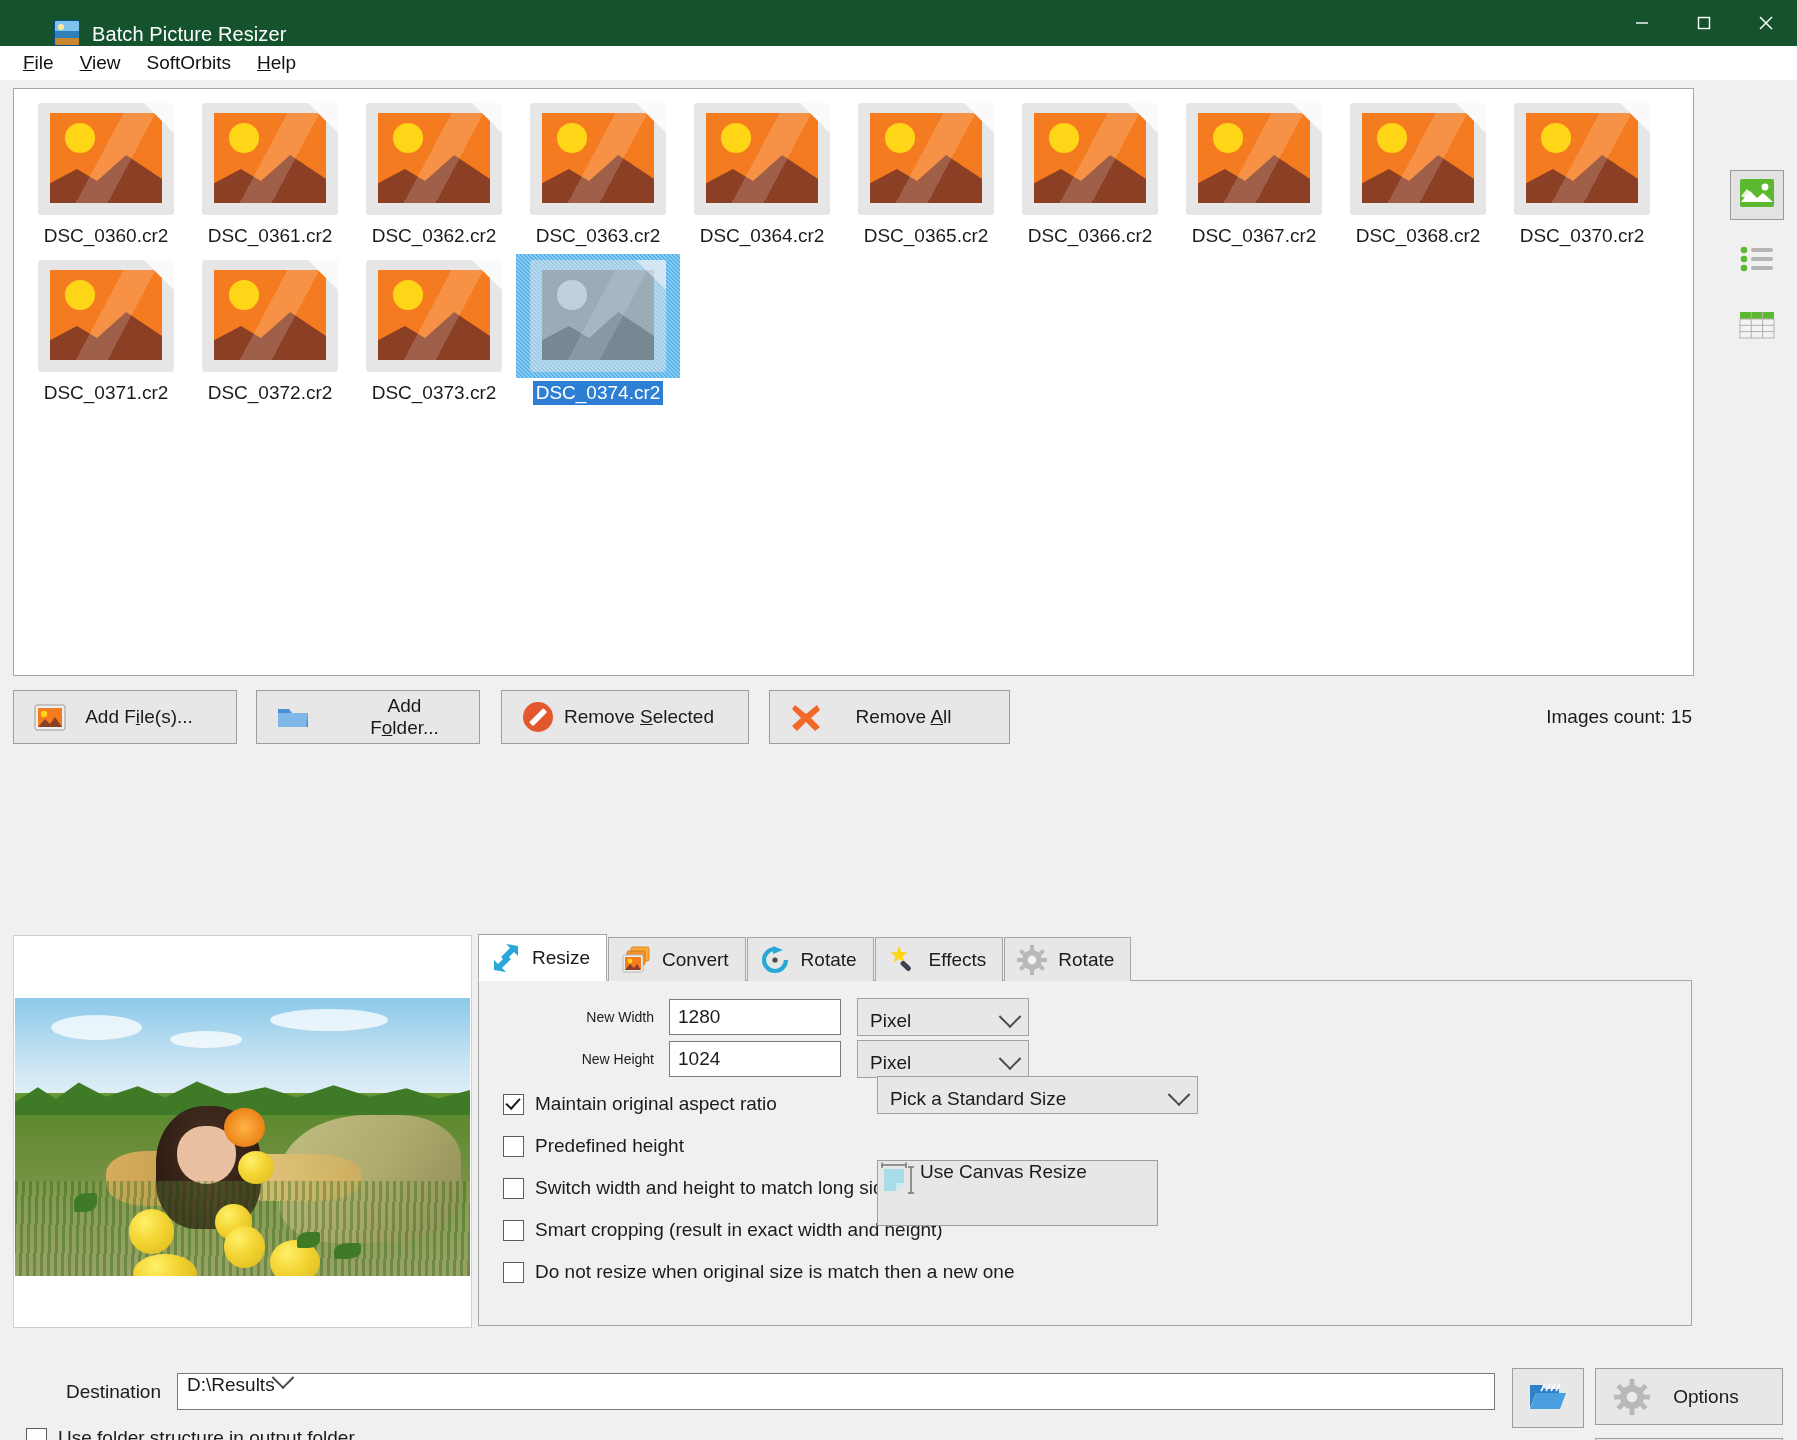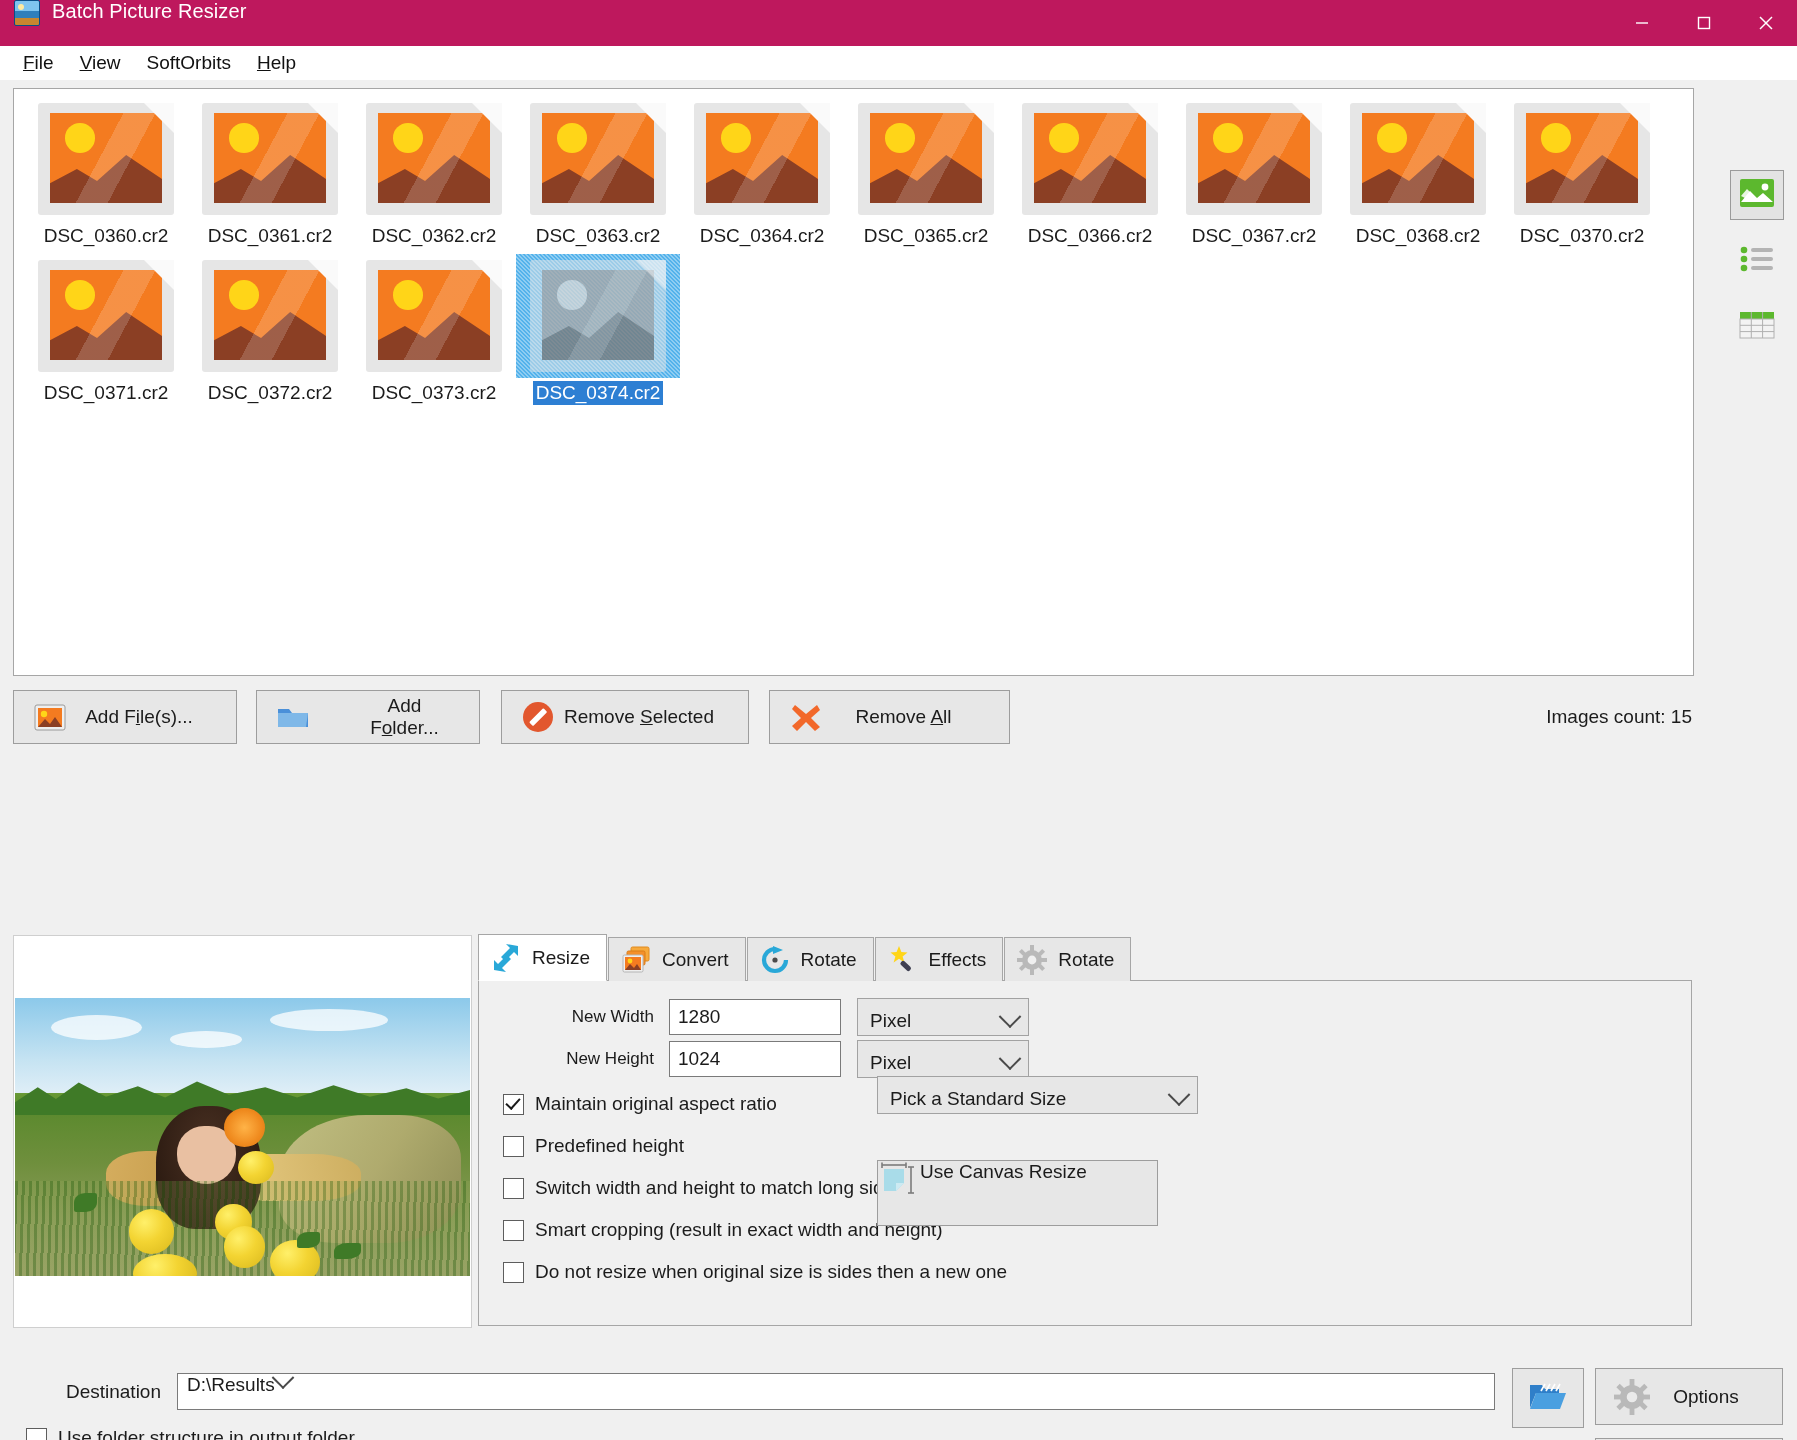--- a/index.html
+++ b/index.html
@@ -13,24 +13,25 @@
     font-family: "Liberation Sans", sans-serif;
     font-size: 19px;
     color: #1b1b1b;
     overflow: hidden;
     position: relative;
   }
 
   
   .titlebar {
     height: 46px;
-    background: #be185d;
-    display: flex;
-    align-items: flex-start;
+    background: #14532d;
+    display: flex;
+    align-items: flex-end;
     position: relative;
+    padding-left: 40px;
   }
   .title-icon {
     width: 24px; height: 24px;
     margin-left: 14px; margin-right: 12px;
     border: 1px solid #0a4d86;
     background: linear-gradient(#7fc4ef 0 40%, #2f7fbb 40% 70%, #c8862f 70% 100%);
     border-radius: 2px;
     position: relative;
     overflow: hidden;
     flex: none;
@@ -317,21 +318,21 @@
 
   .field-row {
     position: absolute;
     display: flex;
     align-items: center;
   }
   .field-label {
     width: 175px;
     text-align: right;
     padding-right: 15px;
-    font-size: 17px;
+    font-size: 14px;
   }
   .txtinput {
     width: 172px; height: 36px;
     border: 1px solid #7a7a7a;
     background: #fff;
     font-size: 19px;
     padding: 0 8px;
     box-sizing: border-box;
     font-family: "Liberation Sans", sans-serif;
     color: #1b1b1b;
@@ -816,21 +817,21 @@
       <div class="cb-row" style="left:24px; top:196px;">
         <span class="cbbox"></span>
         <span>Switch width and height to match long sides</span>
       </div>
       <div class="cb-row" style="left:24px; top:238px;">
         <span class="cbbox"></span>
         <span>Smart cropping (result in exact width and height)</span>
       </div>
       <div class="cb-row" style="left:24px; top:280px;">
         <span class="cbbox"></span>
-        <span>Do not resize when original size is sides then a new one</span>
+        <span>Do not resize when original size is match then a new one</span>
       </div>
 
       <div class="combo" id="standard-size-combo">
         <span class="cval">Pick a Standard Size</span>
         <span class="chev"></span>
       </div>
 
       <div id="canvas-resize-btn">
         <span class="bicon">
           <svg width="42" height="40" viewBox="0 0 42 40">

